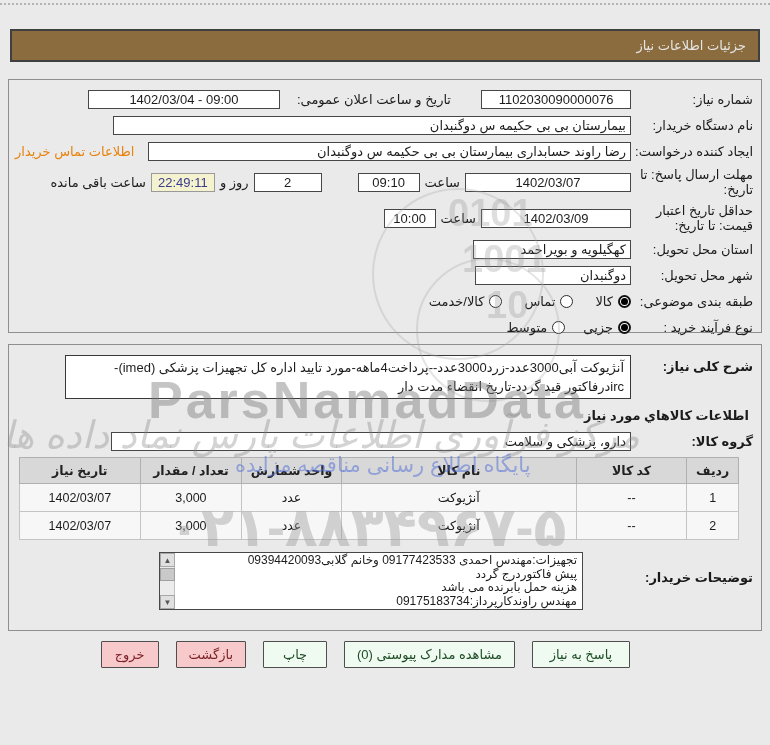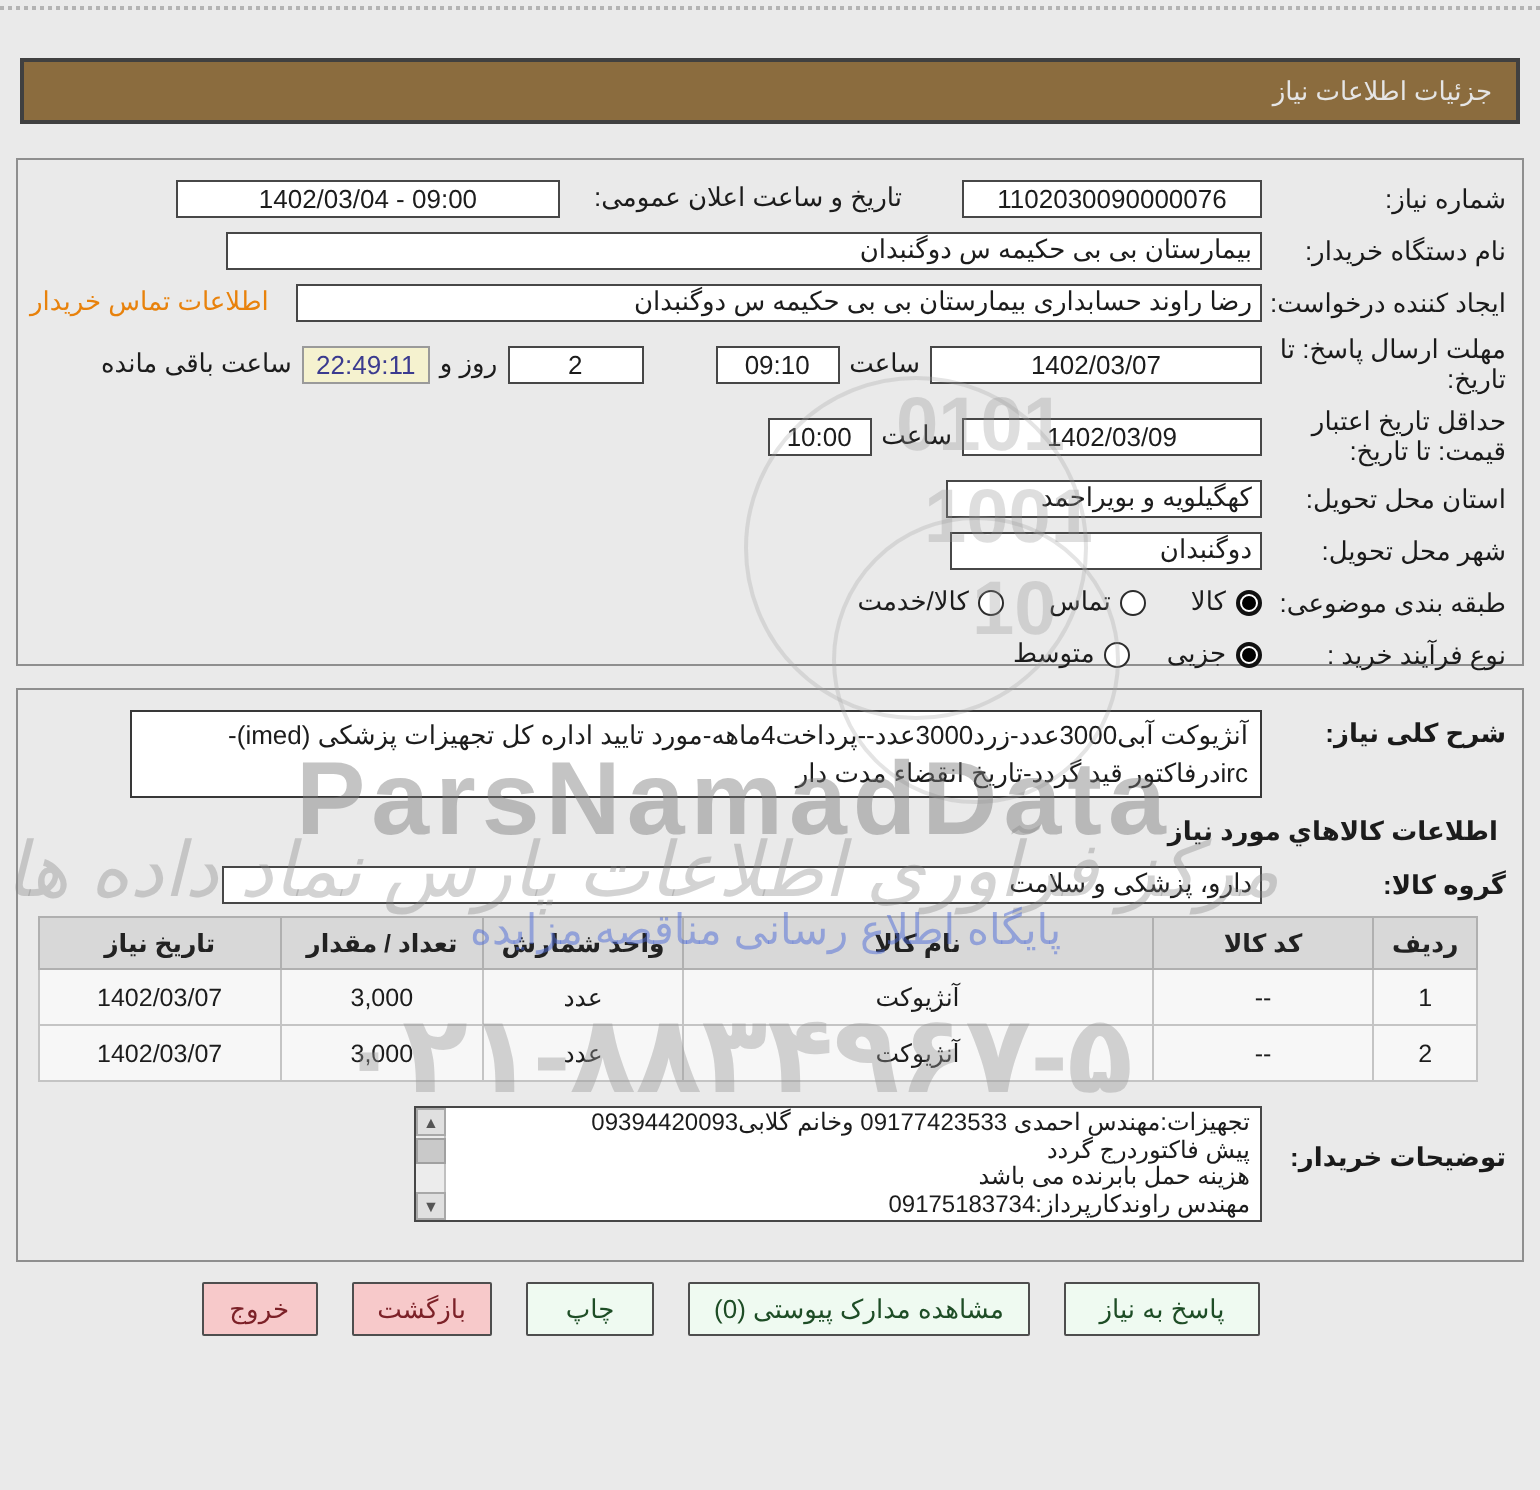--- a/index.html
+++ b/index.html
@@ -250,21 +250,21 @@
           <td>--</td>
           <td>آنژیوکت</td>
           <td>عدد</td>
           <td class="ltr">3,000</td>
           <td class="ltr">1402/03/07</td>
         </tr>
       </tbody>
     </table>
 
     <div class="frow" style="align-items:flex-start;">
-      <span class="flabel blabel" style="padding-top:18px;">توضیحات خریدار:</span>
+      <span class="flabel blabel" style="padding-top:18px;margin-left:48px;">توضیحات خریدار:</span>
       <div class="notesbox">
         <div class="notes-lines">
           <div>تجهیزات:مهندس احمدی 09177423533 وخانم گلابی09394420093</div>
           <div>پیش فاکتوردرج گردد</div>
           <div>هزینه حمل بابرنده می باشد</div>
           <div>مهندس راوندکارپرداز:09175183734</div>
         </div>
         <div class="vscroll">
           <div class="sbtn up">▲</div>
           <div class="sthumb"></div>

